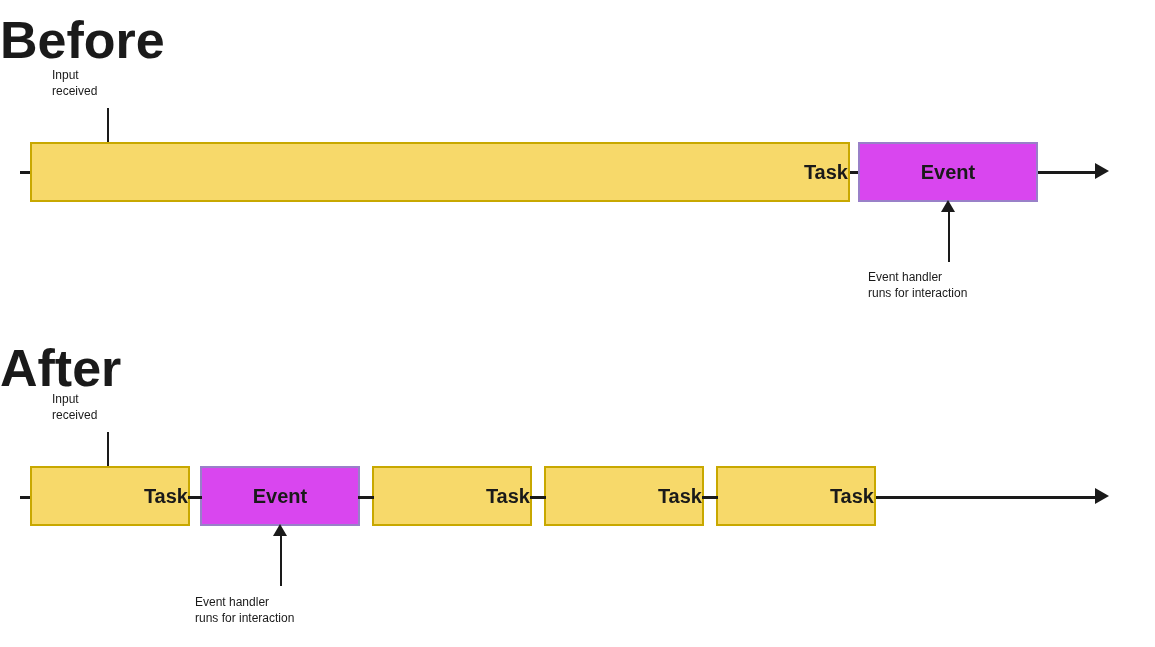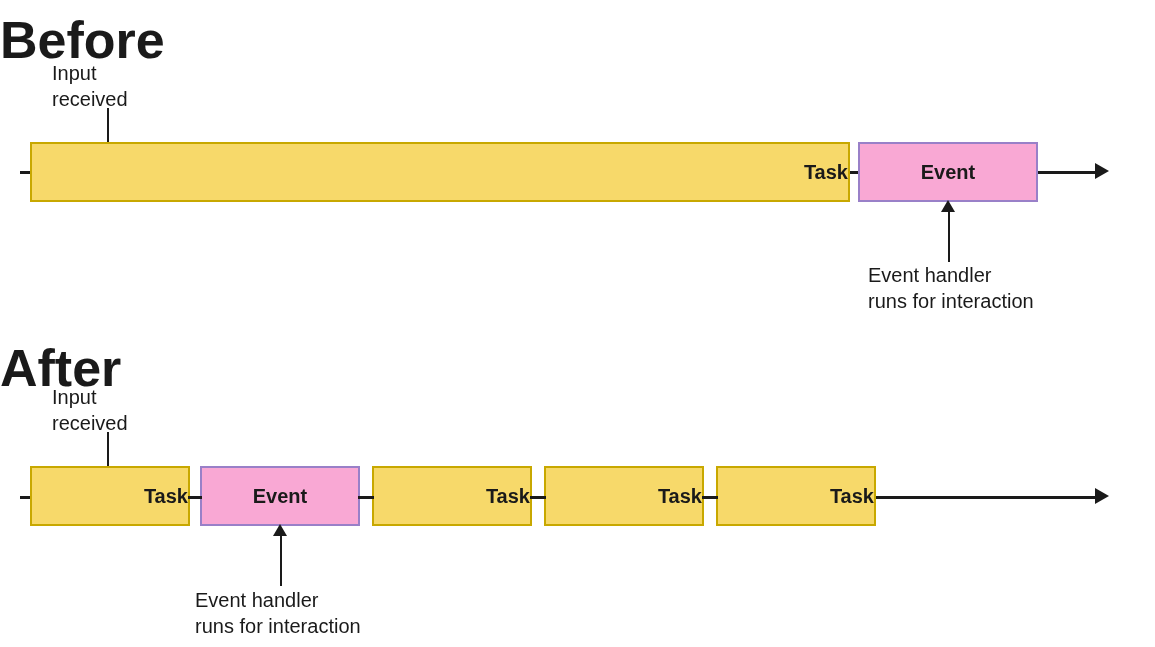--- a/index.html
+++ b/index.html
@@ -53,21 +53,21 @@
       align-items: center;
       justify-content: flex-end;
       font-size: 20px;
       font-weight: 600;
       color: #1a1a1a;
     }
 
     
     .event-box {
       position: absolute;
-      background: #f9a8d4;
+      background: #d946ef;
       border: 2.5px solid #9980c8;
       display: flex;
       align-items: center;
       justify-content: center;
       font-size: 20px;
       font-weight: 600;
       color: #1a1a1a;
     }
 
     
@@ -89,24 +89,25 @@
       width: 0;
       height: 0;
       border-left: 7px solid transparent;
       border-right: 7px solid transparent;
       border-bottom: 12px solid #1a1a1a;
     }
 
     
     .annotation {
       position: absolute;
-      font-size: 20px;
+      font-size: 12px;
       color: #1a1a1a;
       line-height: 1.3;
       font-weight: 400;
+      margin-top: 8px;
     }
   </style>
 </head>
 <body>
 
 <div class="diagram-container">
 
   <div class="section-title" style="top: 10px; left: 0; width: 1155px;">Before</div>
 
   <div class="annotation" style="top: 60px; left: 52px;">

